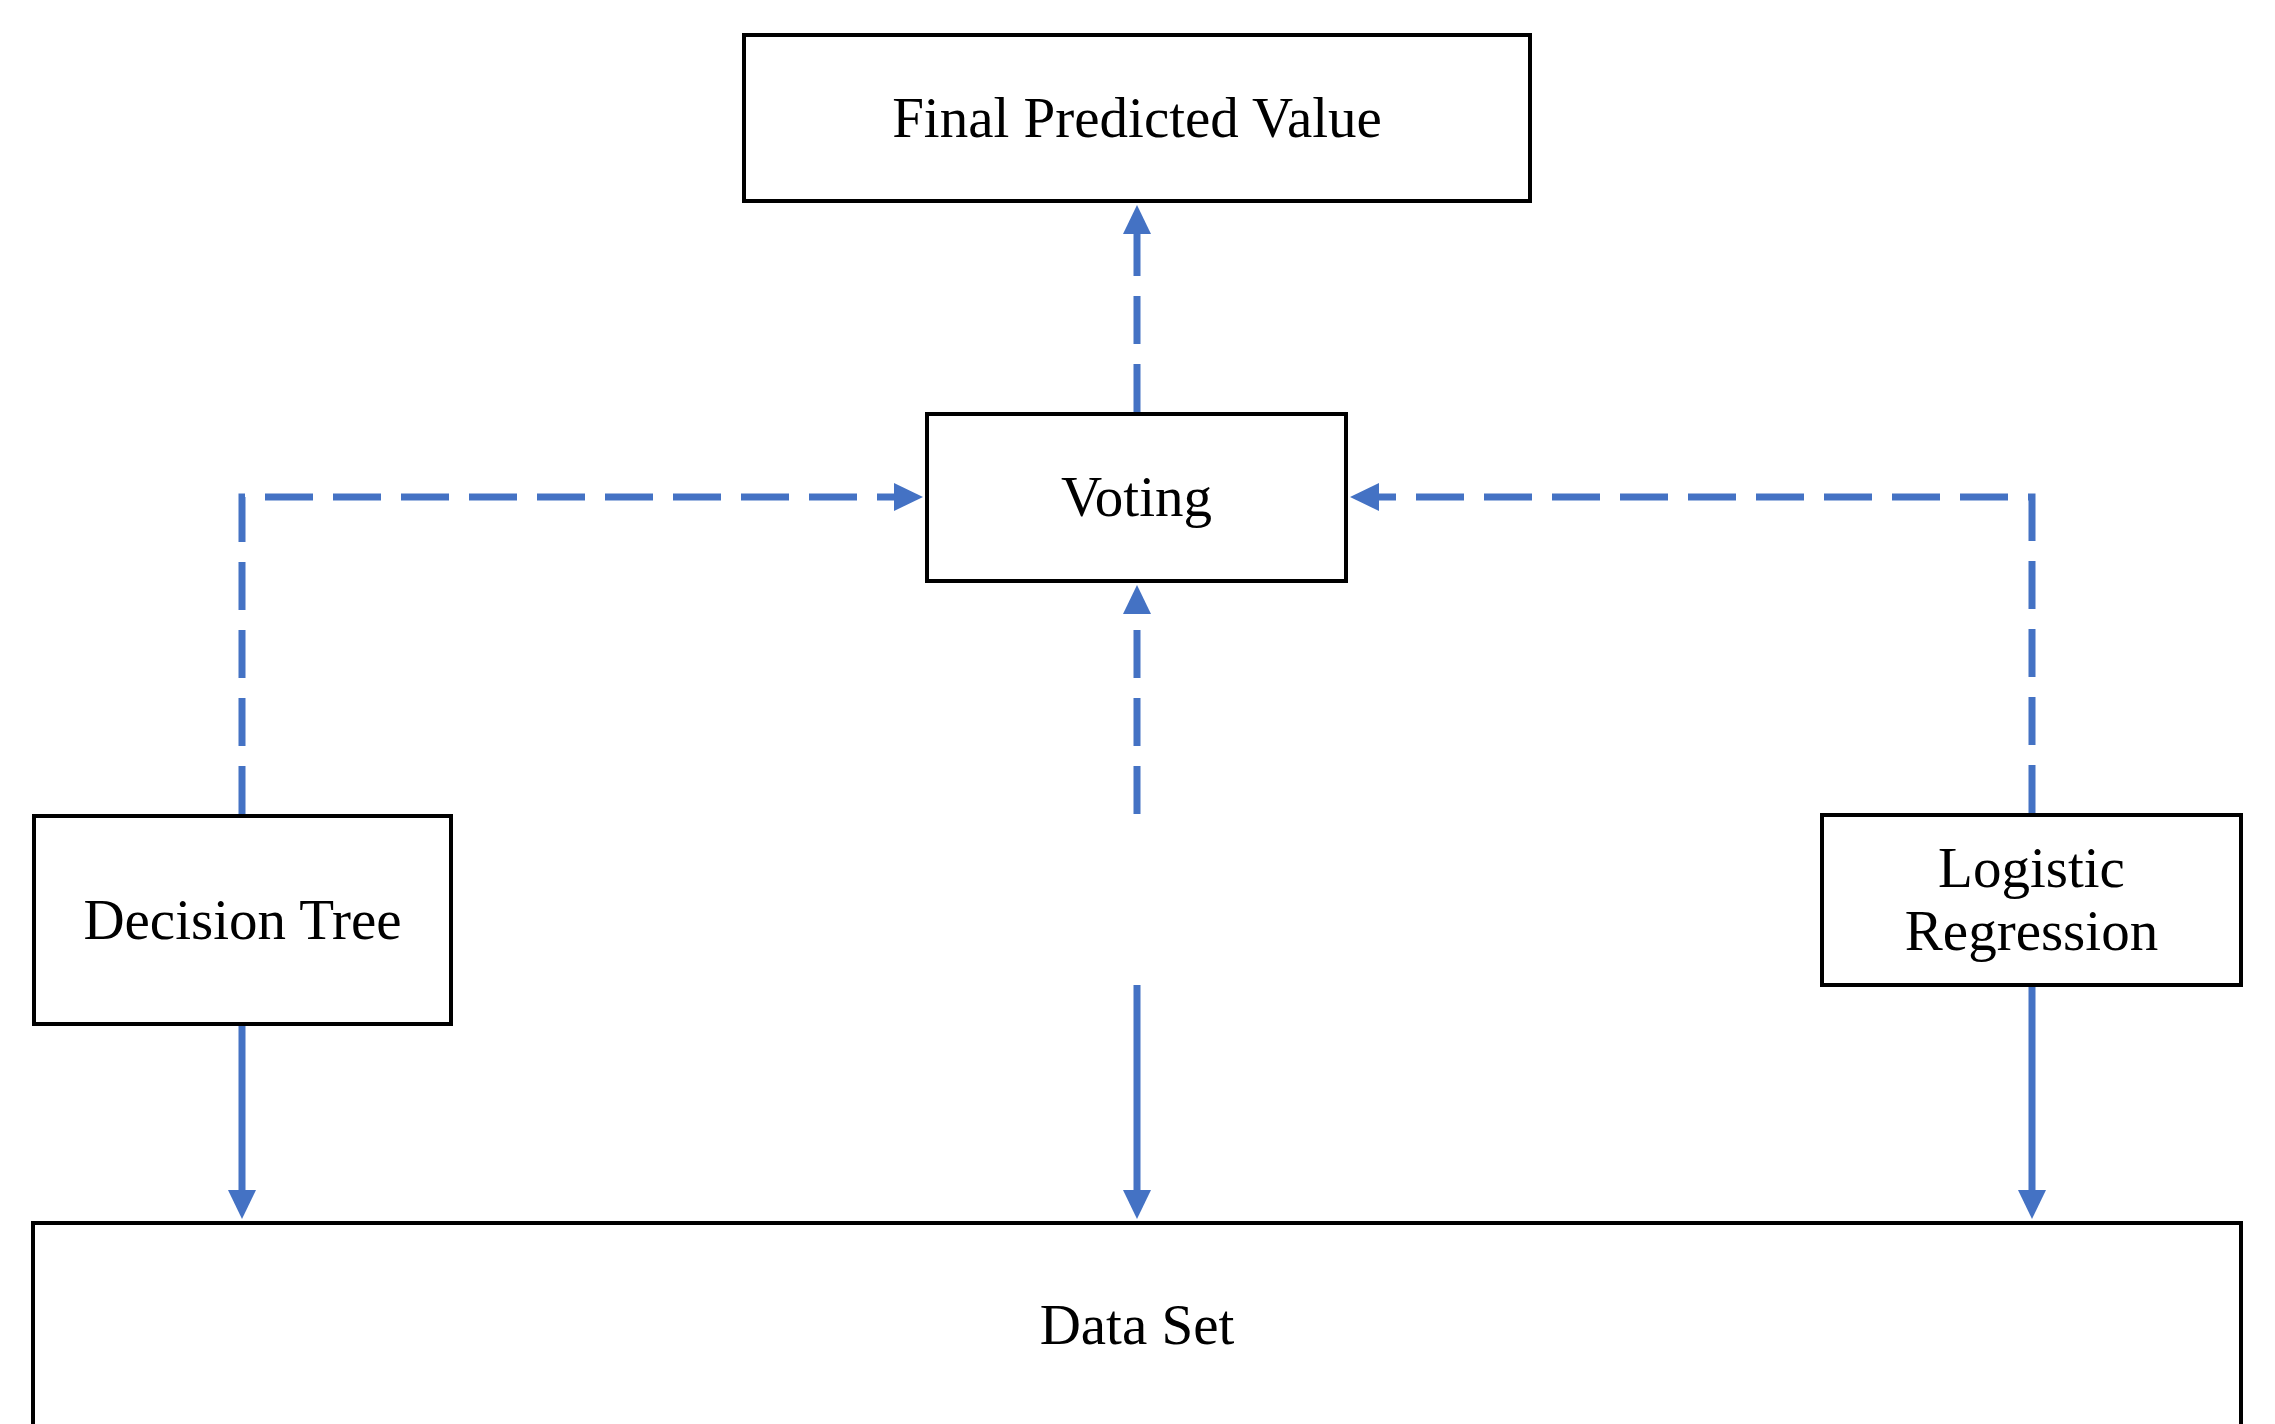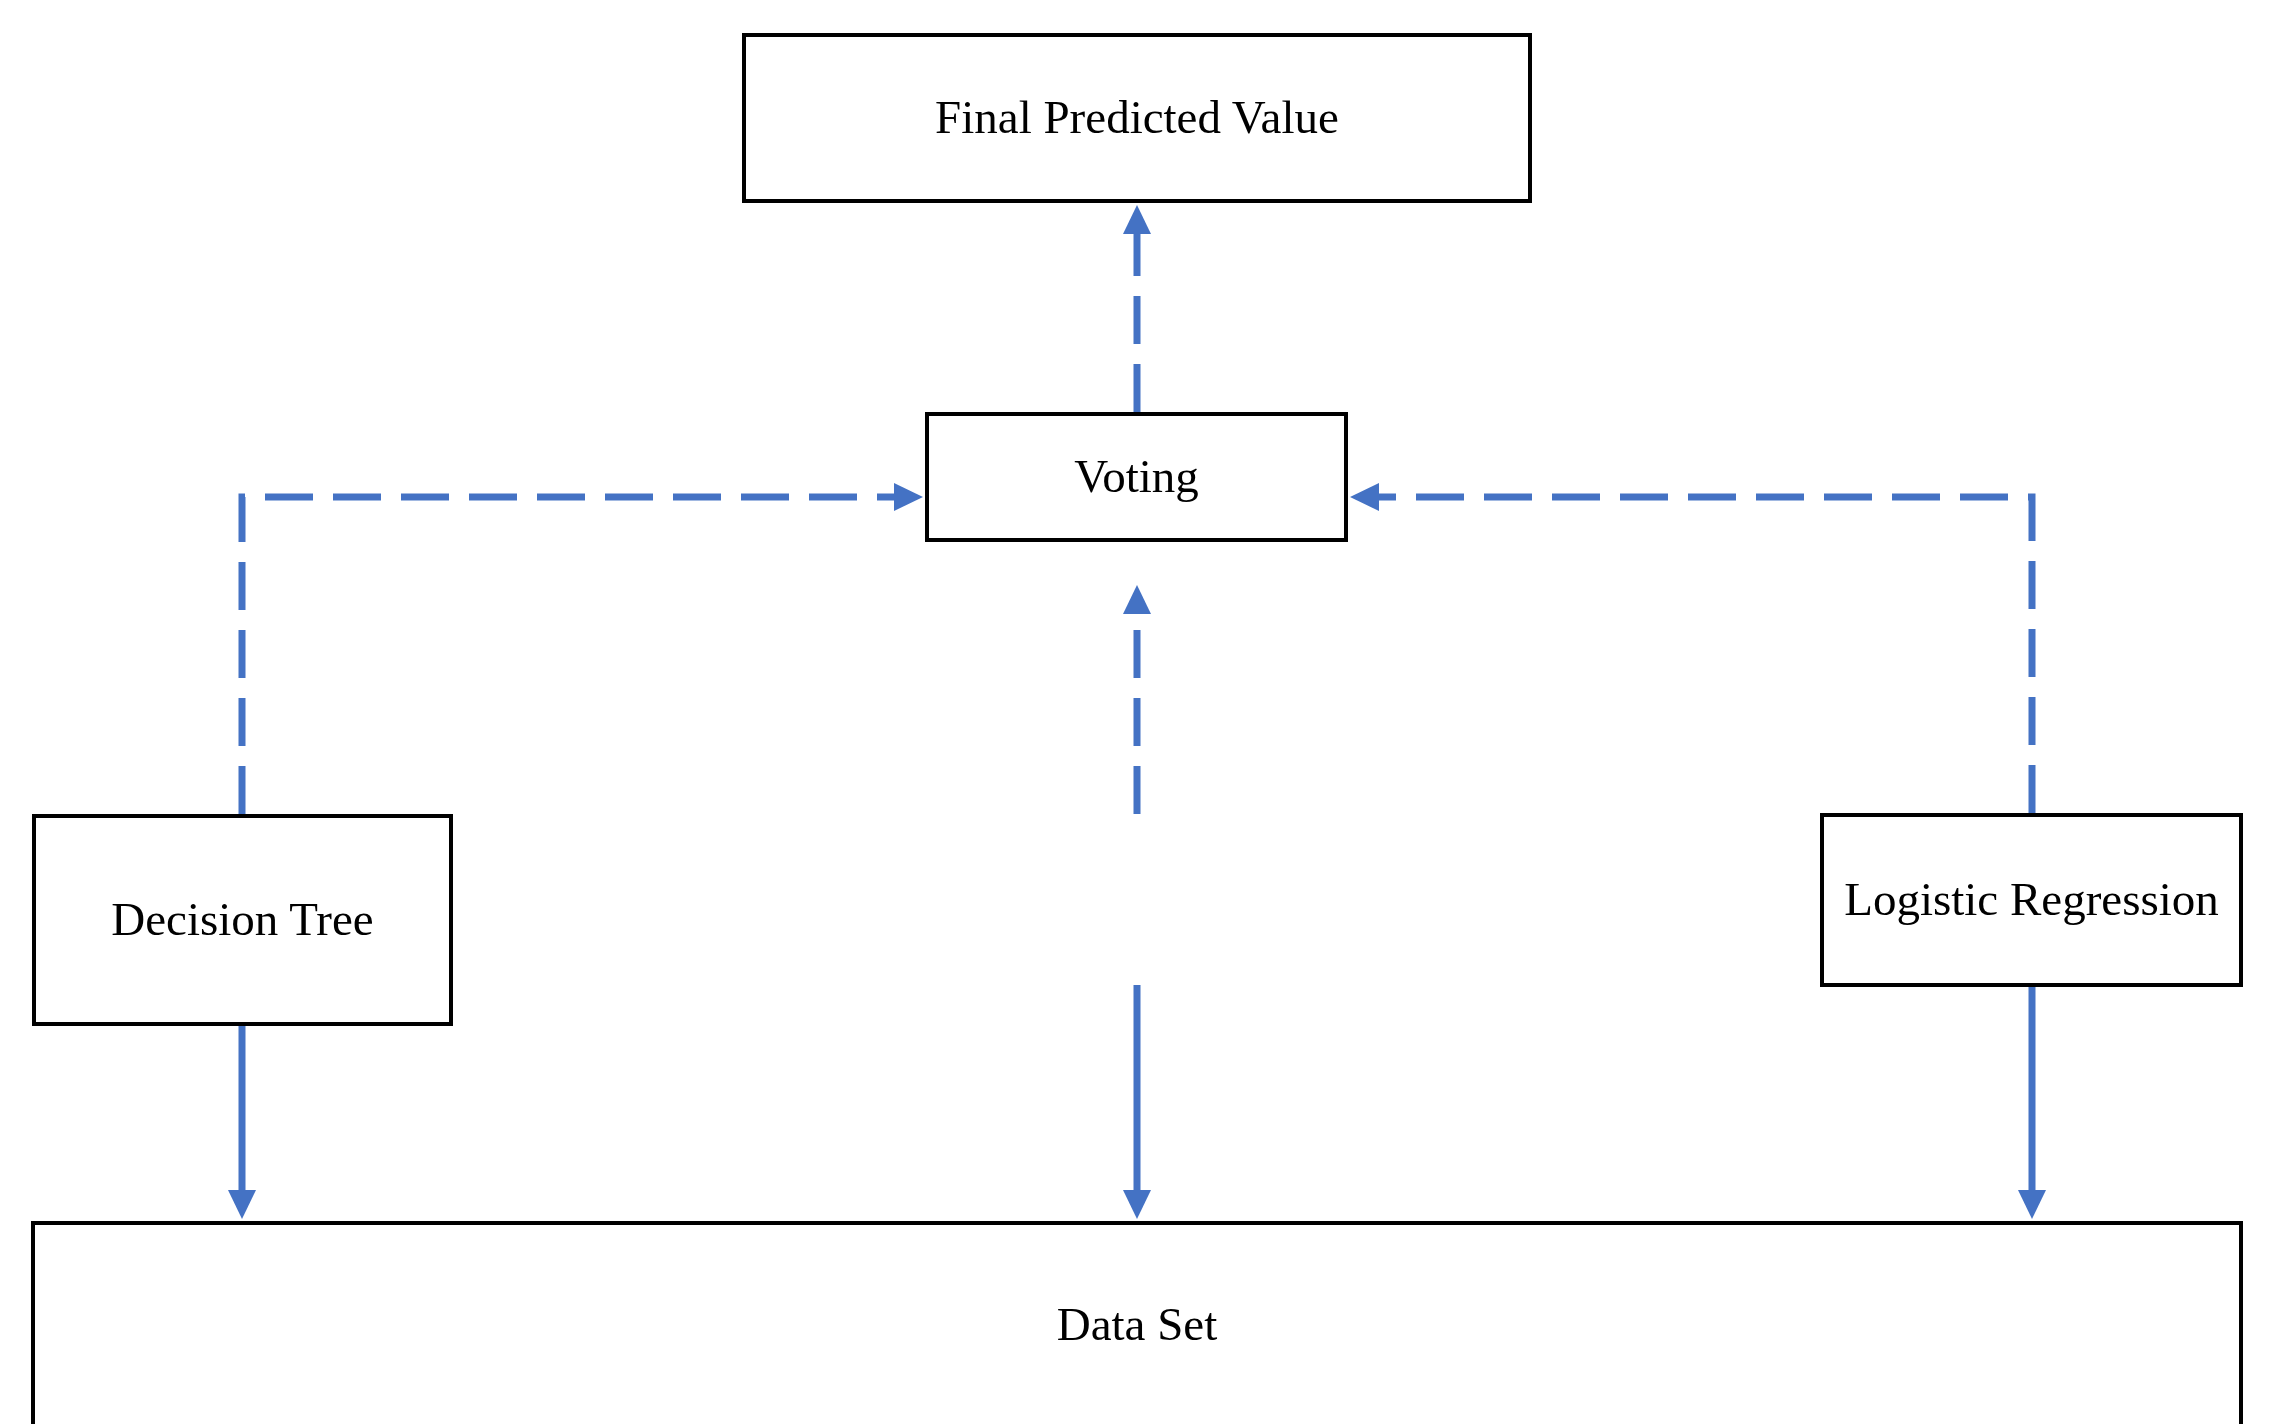--- a/index.html
+++ b/index.html
@@ -36,21 +36,21 @@
   .head { fill: var(--arrow-blue); stroke: none; }
   .node {
     position: absolute;
     border: 4px solid var(--box-border);
     background: var(--box-fill);
     color: var(--text);
     display: flex;
     align-items: center;
     justify-content: center;
     text-align: center;
-    font-size: 47px;
+    font-size: 57px;
     line-height: 1.1;
   }
   .node .lbl { display: block; padding: 0 18px; }
 </style>
 </head>
 <body>
 
 <div id="canvas">
 
   <svg id="connectors" viewBox="0 0 2275 1424" xmlns="http://www.w3.org/2000/svg">
@@ -88,21 +88,21 @@
     <g>
       <line class="edge" x1="2032" y1="987" x2="2032" y2="1194"></line>
       <polygon class="head" points="2032,1219 2018,1190 2046,1190"></polygon>
     </g>
   </svg>
 
   <div class="node" style="left:742px; top:33px; width:790px; height:170px;">
     <span class="lbl">Final Predicted Value</span>
   </div>
 
-  <div class="node" style="left:925px; top:412px; width:423px; height:130px;">
+  <div class="node" style="left:925px; top:412px; width:423px; height:171px;">
     <span class="lbl">Voting</span>
   </div>
 
   <div class="node" style="left:32px; top:814px; width:421px; height:212px;">
     <span class="lbl">Decision Tree</span>
   </div>
 
 
   <div class="node" style="left:1820px; top:813px; width:423px; height:174px;">
     <span class="lbl">Logistic Regression</span>

